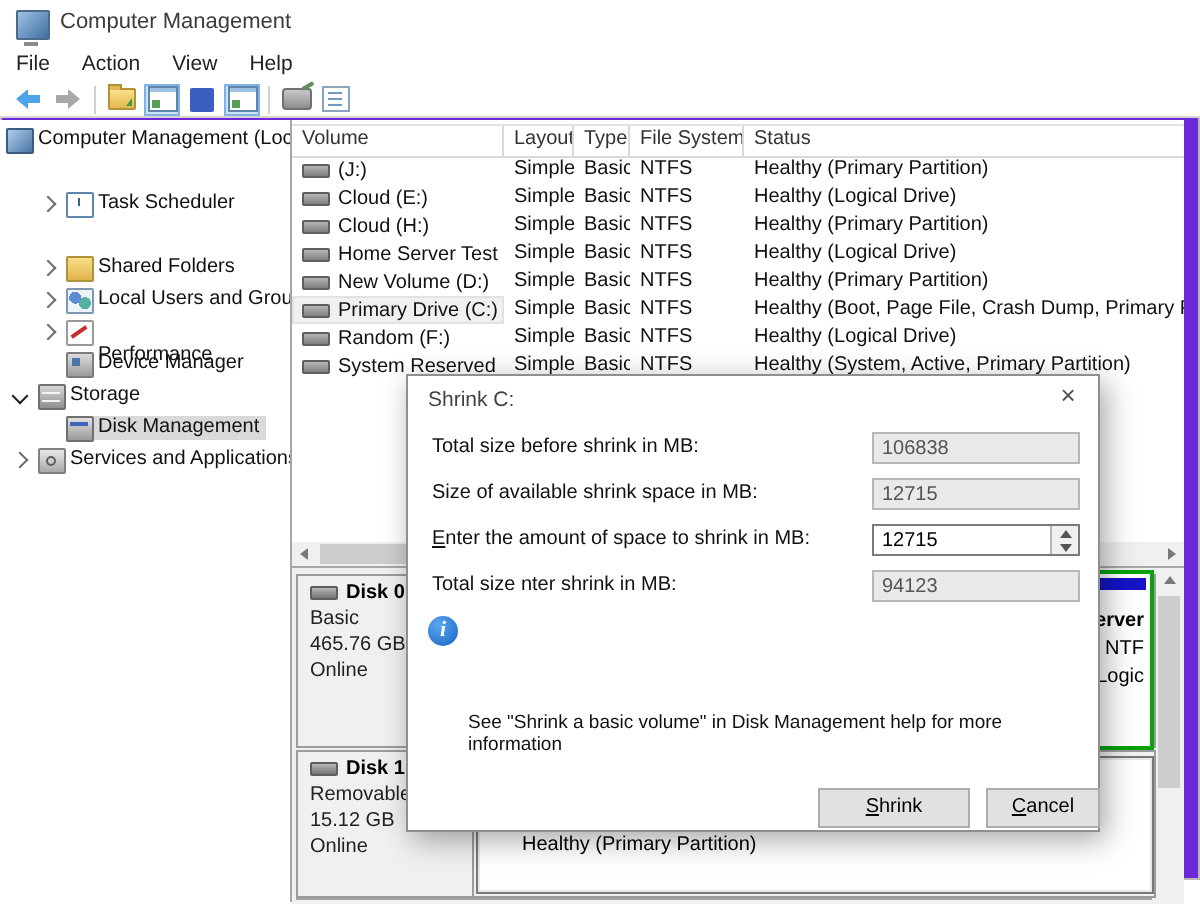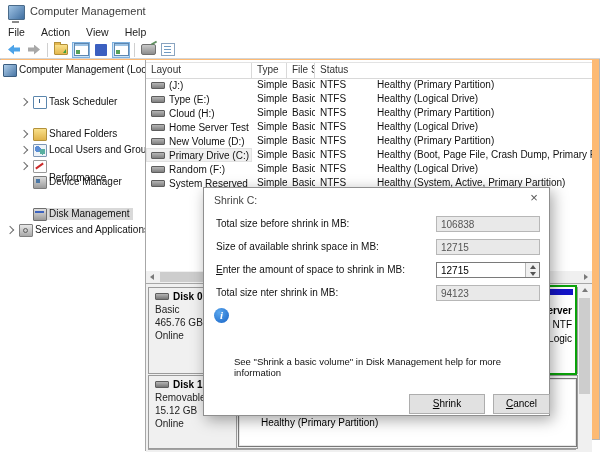--- a/index.html
+++ b/index.html
@@ -1,20 +1,20 @@
 <!DOCTYPE html>
 <html><head>
 <meta charset="utf-8">
 <style>
   html,body{margin:0;padding:0;background:#fff;}
   body{width:600px;height:452px;position:relative;overflow:hidden;
        font-family:"Liberation Sans", sans-serif;font-size:10px;color:#111;
        -webkit-font-smoothing:antialiased;}
   .abs{position:absolute;}
-  #window{position:absolute;left:0;top:0;width:600px;height:440px;background:#fdba74;
+  #window{position:absolute;left:0;top:0;width:600px;height:440px;background:#6d28d9;
           box-shadow:inset 0 0 0 1px #b6b6b6;}
   
   #titlebar{left:0;top:0;width:600px;height:24px;background:#fff;}
   #app-icon{left:8px;top:5px;width:15px;height:13px;border:1px solid #4a6b8a;border-radius:1px;
             background:linear-gradient(135deg,#9fc3e4 0%,#3f6ea0 100%);}
   #app-icon:after{content:"";position:absolute;left:3px;bottom:-4px;width:7px;height:2px;background:#8a8a8a;}
   #title-text{left:30px;top:5px;color:#3b3b3b;font-size:11px;}
   
   #menubar{left:0;top:24px;width:600px;height:17px;background:#fff;}
   .menu-item{display:inline-block;padding:2px 8px 0 8px;font-size:10.5px;color:#222;cursor:default;}
@@ -190,53 +190,59 @@
       </div>
       <div class="tree-row" style="top: 98px;">
         <div class="chev closed" style="left: 21px;"></div>
         <div class="ti ti-performance" style="left: 33px;"></div>
         <div class="tlabel" style="left: 47px; margin-top: 12px;">Performance</div>
       </div>
       <div class="tree-row" style="top: 114px;">
         <div class="ti ti-device-manager" style="left: 33px;"></div>
         <div class="tlabel" style="left: 47px;">Device Manager</div>
       </div>
+      <div class="tree-row" style="top: 130px;">
+        <div class="chev open" style="left: 7px;"></div>
+        <div class="ti ti-storage" style="left: 19px;"></div>
+        <div class="tlabel" style="left: 33px;">Storage</div>
+      </div>
       <div class="tree-row" style="top: 146px;">
         <div class="ti ti-disk-management" style="left: 33px;"></div>
         <div class="tlabel sel" style="left: 47px;">Disk Management</div>
       </div>
       <div class="tree-row" style="top: 162px;">
         <div class="chev closed" style="left: 7px;"></div>
         <div class="ti ti-services" style="left: 19px;"></div>
         <div class="tlabel" style="left: 33px;">Services and Applications</div>
       </div>
     </div>
 
   <div class="abs" id="volpane">
     <div class="vgrid" id="vol-header">
+        <div class="hcell">Volume</div>
         <div class="hcell">Layout</div>
         <div class="hcell">Type</div>
         <div class="hcell">File System</div>
         <div class="hcell">Status</div>
       </div>
     <div id="vol-rows">
         <div class="vrow vgrid" style="top: 18px;">
           <div class="vcell vname">
             <div class="vol-ico"></div>
             <span>(J:)</span>
           </div>
           <div class="vcell">Simple</div>
           <div class="vcell">Basic</div>
           <div class="vcell">NTFS</div>
           <div class="vcell">Healthy (Primary Partition)</div>
         </div>
         <div class="vrow vgrid" style="top: 32px;">
           <div class="vcell vname">
             <div class="vol-ico"></div>
-            <span>Type (E:)</span>
+            <span>Cloud (E:)</span>
           </div>
           <div class="vcell">Simple</div>
           <div class="vcell">Basic</div>
           <div class="vcell">NTFS</div>
           <div class="vcell">Healthy (Logical Drive)</div>
         </div>
         <div class="vrow vgrid" style="top: 46px;">
           <div class="vcell vname">
             <div class="vol-ico"></div>
             <span>Cloud (H:)</span>

